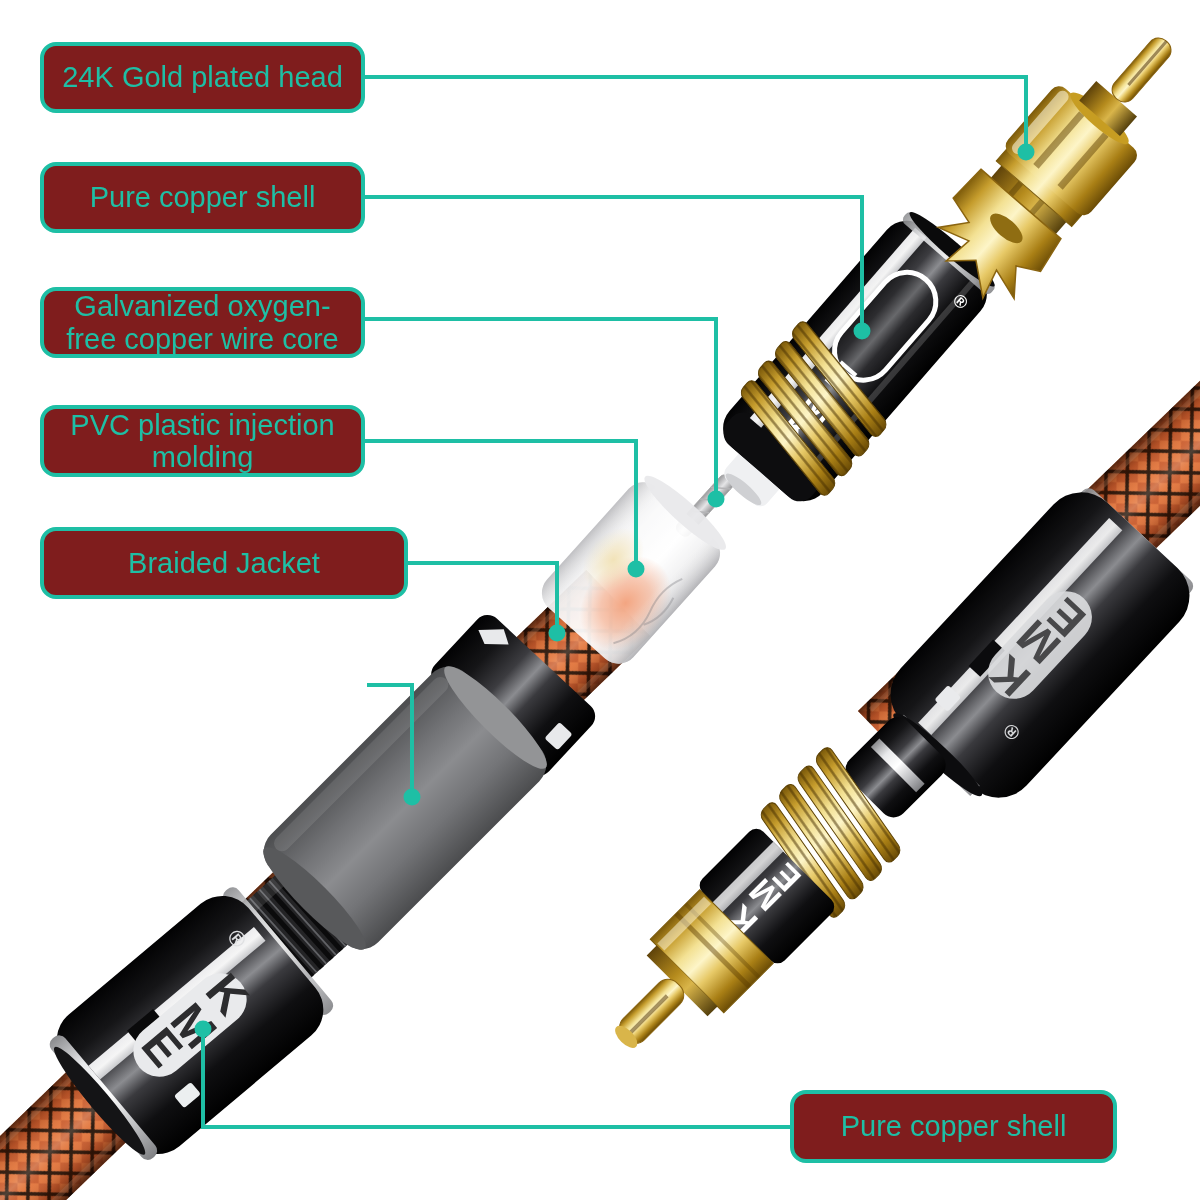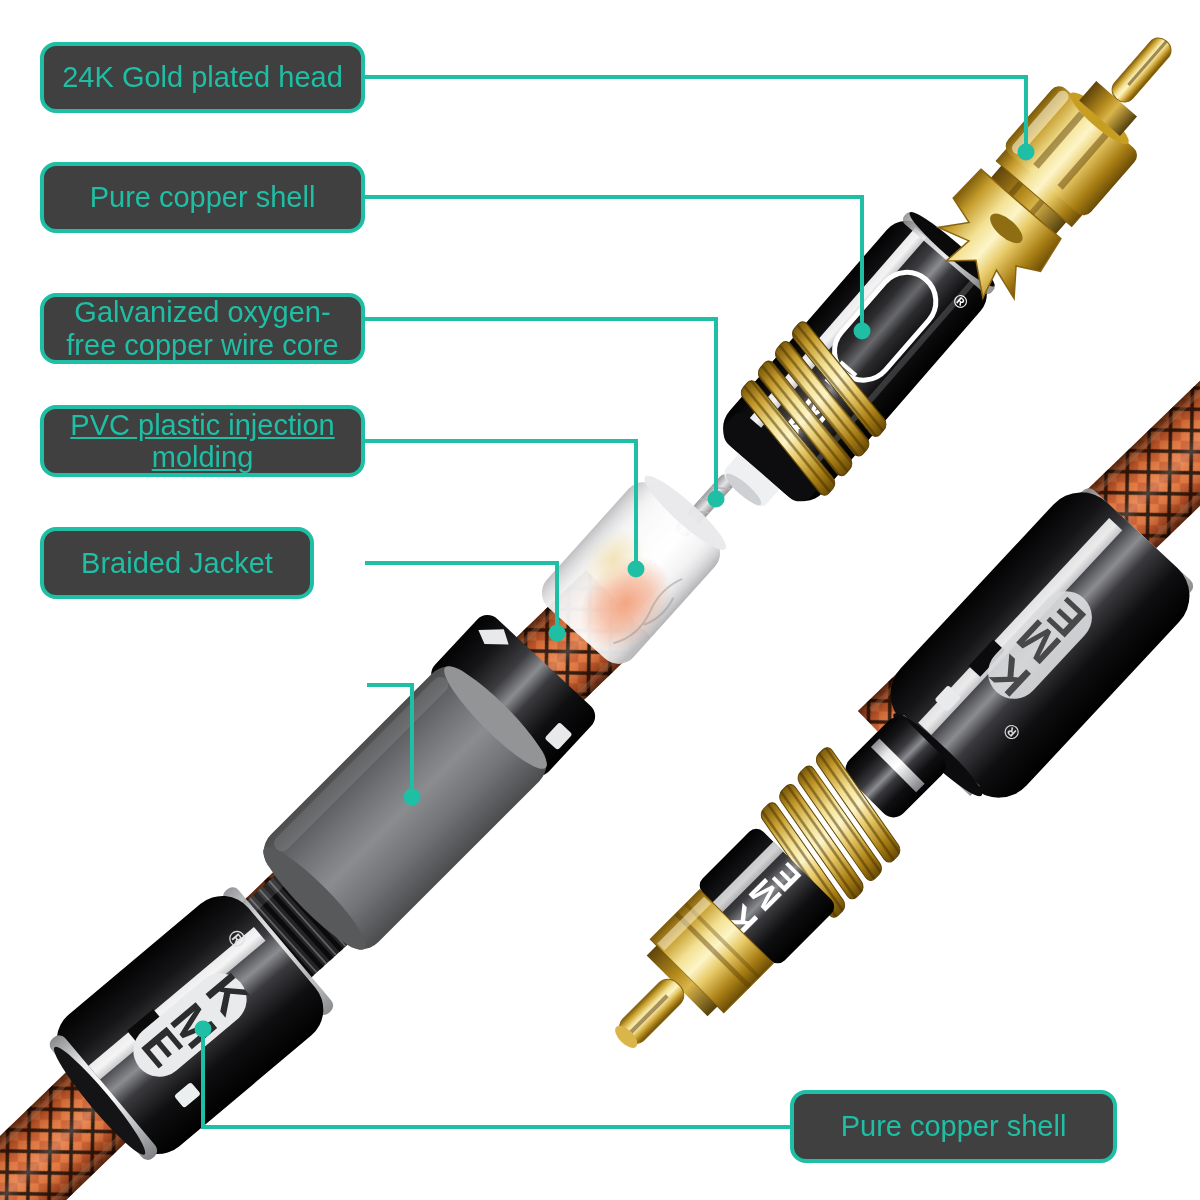--- a/index.html
+++ b/index.html
@@ -6,30 +6,30 @@
     --accent:#1ebfa5;
   }
   html,body{margin:0;padding:0;background:#fff;}
   .stage{
     position:relative;width:1200px;height:1200px;background:#ffffff;
     overflow:hidden;font-family:"Liberation Sans",sans-serif;
   }
   .stage svg{position:absolute;left:0;top:0;}
   .callout{
     position:absolute;box-sizing:border-box;
-    border:4px solid var(--accent);border-radius:16px;background:#404040;
+    border:4px solid var(--accent);border-radius:16px;background:#7f1d1d;
     color:var(--accent);font-size:29px;line-height:1.12;
     display:flex;align-items:center;justify-content:center;text-align:center;
     padding:2px 8px;z-index:5;
   }
   .c1{left:40px;top:42px;width:325px;height:71px;}
   .c2{left:40px;top:162px;width:325px;height:71px;}
-  .c3{left:40px;top:293px;width:325px;height:71px;}
-  .c4{left:40px;top:405px;width:325px;height:72px;text-decoration:underline;}
-  .c5{left:40px;top:527px;width:274px;height:72px;}
+  .c3{left:40px;top:287px;width:325px;height:71px;}
+  .c4{left:40px;top:405px;width:325px;height:72px;}
+  .c5{left:40px;top:527px;width:368px;height:72px;}
   .c6{left:39px;top:649px;width:328px;height:72px;}
   .c7{left:790px;top:1090px;width:327px;height:73px;}
   .tline{stroke:var(--accent);stroke-width:4;fill:none;}
   .tdot{fill:var(--accent);}
   .emk{font-family:"Liberation Sans",sans-serif;font-weight:bold;}
 </style>
 </head>
 <body>
 
 <div class="stage">

